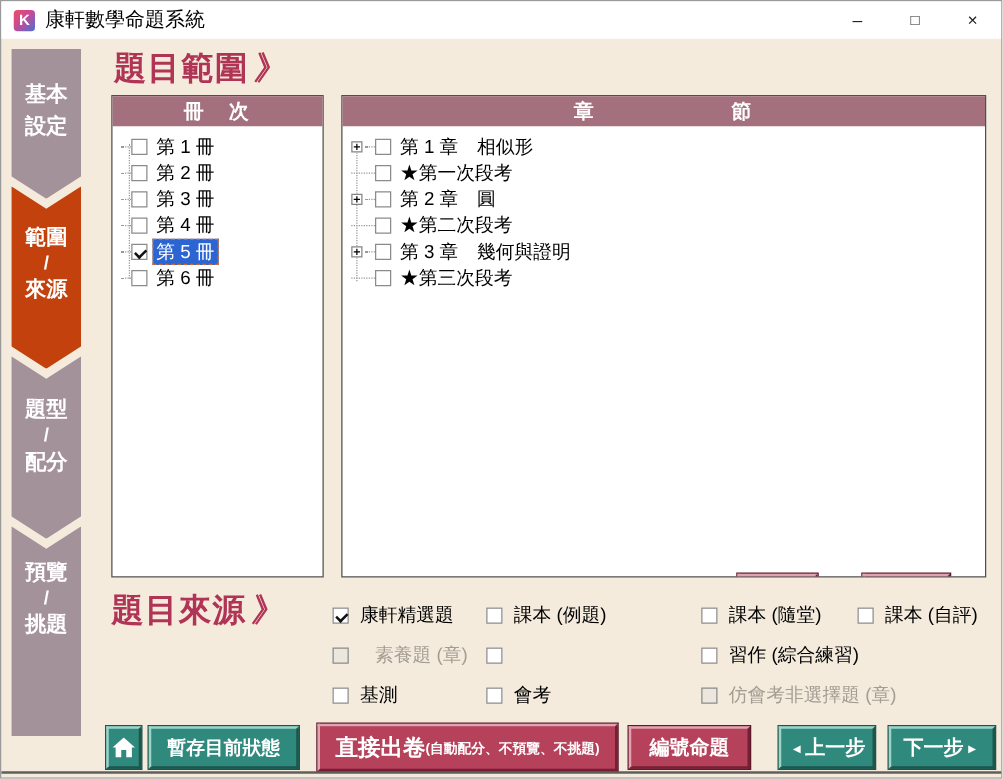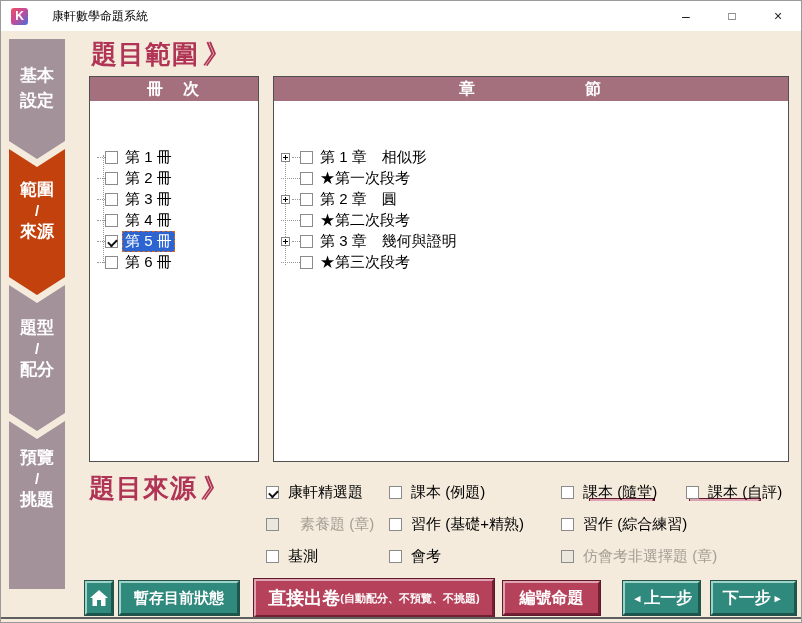--- a/index.html
+++ b/index.html
@@ -9,21 +9,21 @@
   .window { position:relative; width:802px; height:623px; background:#f4ebdd;
             border:1px solid #9a9a9a; overflow:hidden; }
 
   
   .titlebar { position:absolute; top:0; left:0; width:100%; height:30px;
               background:#ffffff; display:flex; align-items:center; }
   .appicon { width:17px; height:17px; margin-left:10px; border-radius:3px;
              background:linear-gradient(135deg,#ec4f63 0%,#c84a96 45%,#4a6fd8 100%);
              color:#fff; font-weight:bold; font-size:12px; display:flex;
              align-items:center; justify-content:center; }
-  .apptitle { margin-left:24px; font-size:12px; color:#000; }
+  .apptitle { margin-left:8px; font-size:16px; color:#000; }
   .wincontrols { position:absolute; right:0; top:0; height:30px; display:flex; }
   .wbtn { width:46px; height:30px; display:flex; align-items:center;
           justify-content:center; font-size:14px; color:#222; cursor:default; }
   .wbtn.max { font-size:12px; }
 
   
   .tab { position:absolute; left:8px; width:56px; text-align:center; }
   .tab .tabtext { color:#fff; font-weight:bold; font-size:17px; line-height:25px; }
   .tab .tabtext span { display:block; }
   .tab .slash { font-size:15px; line-height:17px; }
@@ -49,21 +49,21 @@
   .st1 { left:90px; top:36px; }
   .st2 { left:88px; top:470px; }
 
   
   .panel { position:absolute; background:#fff; border:1px solid #4f4f4f; }
   .vol-panel { left:88px; top:75px; width:170px; height:386px; }
   .chap-panel { left:272px; top:75px; width:516px; height:386px; }
   .phead { height:24px; background:#a5707e; color:#fff; font-weight:bold;
            font-size:16px; display:flex; align-items:center; justify-content:center;
            letter-spacing:2px; }
-  .pbody { position:relative; height:calc(100% - 24px); overflow:hidden; padding-top:6px;margin-top:40px; }
+  .pbody { position:relative; height:calc(100% - 24px); overflow:hidden; padding-top:6px; }
 
   .vline { position:absolute; width:1px; border-left:1px dotted #999; }
   .vol-vline  { left:13px; top:14px; height:108px; }
   .chap-vline { left:11px; top:14px; height:110px; }
 
   .trow { position:relative; display:flex; align-items:center; height:21px;
           padding-left:7px; white-space:nowrap; }
   .stub { width:8px; border-top:1px dotted #999; }
   .stub.wide { width:19px; }
   .expander { position:relative; width:9px; height:9px; border:1px solid #848484;
@@ -265,21 +265,20 @@
   <div class="srcopt p2">
     <span class="cb"></span>
     <span class="slabel">基測</span>
   </div>
   <div class="srcopt p3">
     <span class="cb"></span>
     <span class="slabel">課本 (例題)</span>
   </div>
   <div class="srcopt p4">
     <span class="cb"></span>
-    <span class="slabel">習作 (基礎+精熟)</span>
   </div>
   <div class="srcopt p5">
     <span class="cb"></span>
     <span class="slabel">會考</span>
   </div>
   <div class="srcopt p6">
     <span class="cb"></span>
     <span class="slabel">課本 (隨堂)</span>
   </div>
   <div class="srcopt p7">

